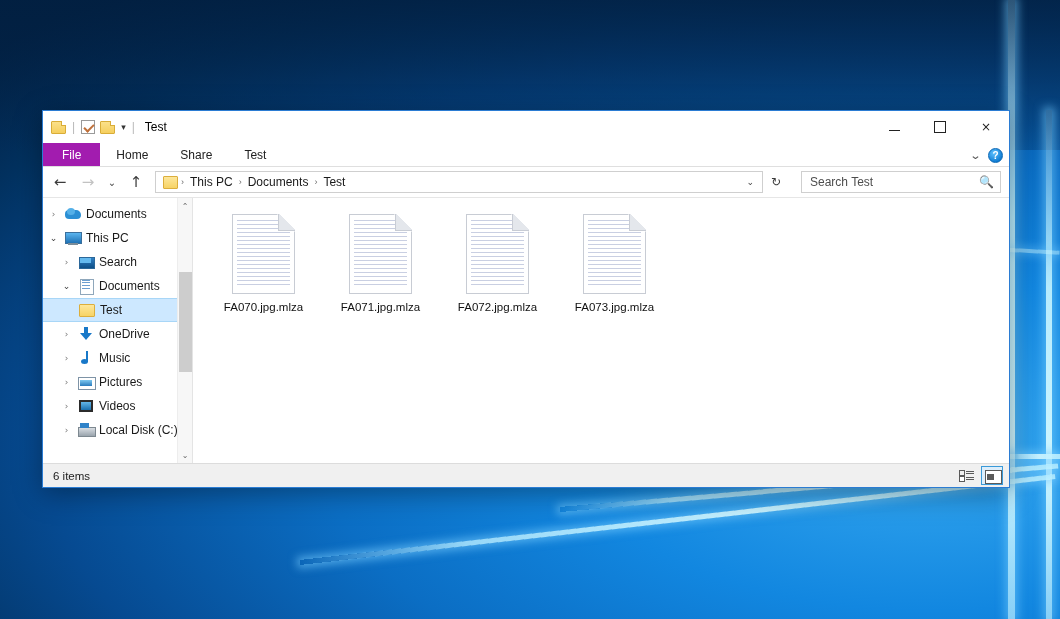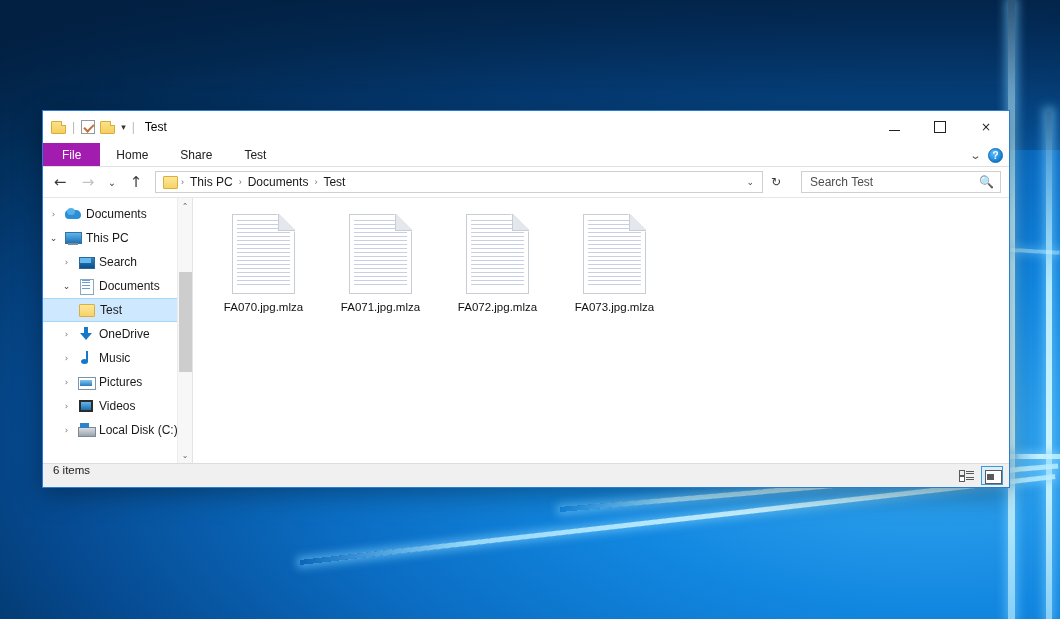--- a/index.html
+++ b/index.html
@@ -300,21 +300,21 @@
   }
   .file-name{
     margin-top:7px; font-size:11.5px; color:#111; text-align:center;
     white-space:nowrap;
   }
 
   
   .statusbar{
     height:24px;flex:0 0 24px;background:#f0f0f0;
     border-top:1px solid #dcdcdc;
-    display:flex;justify-content:space-between;
+    display:flex;align-items:center;justify-content:space-between;
     padding:0 6px 0 10px;
     font-size:11.5px;color:#222;
   }
   .viewbtns{display:flex;align-items:center;gap:4px;}
   .vbtn{
     width:22px;height:19px;display:flex;align-items:center;justify-content:center;
     border:1px solid transparent;
   }
   .vbtn.active{ border:1px solid #3a9ad9; background:#ddeefb; }
   .vb-details{position:relative;width:15px;height:12px;}

